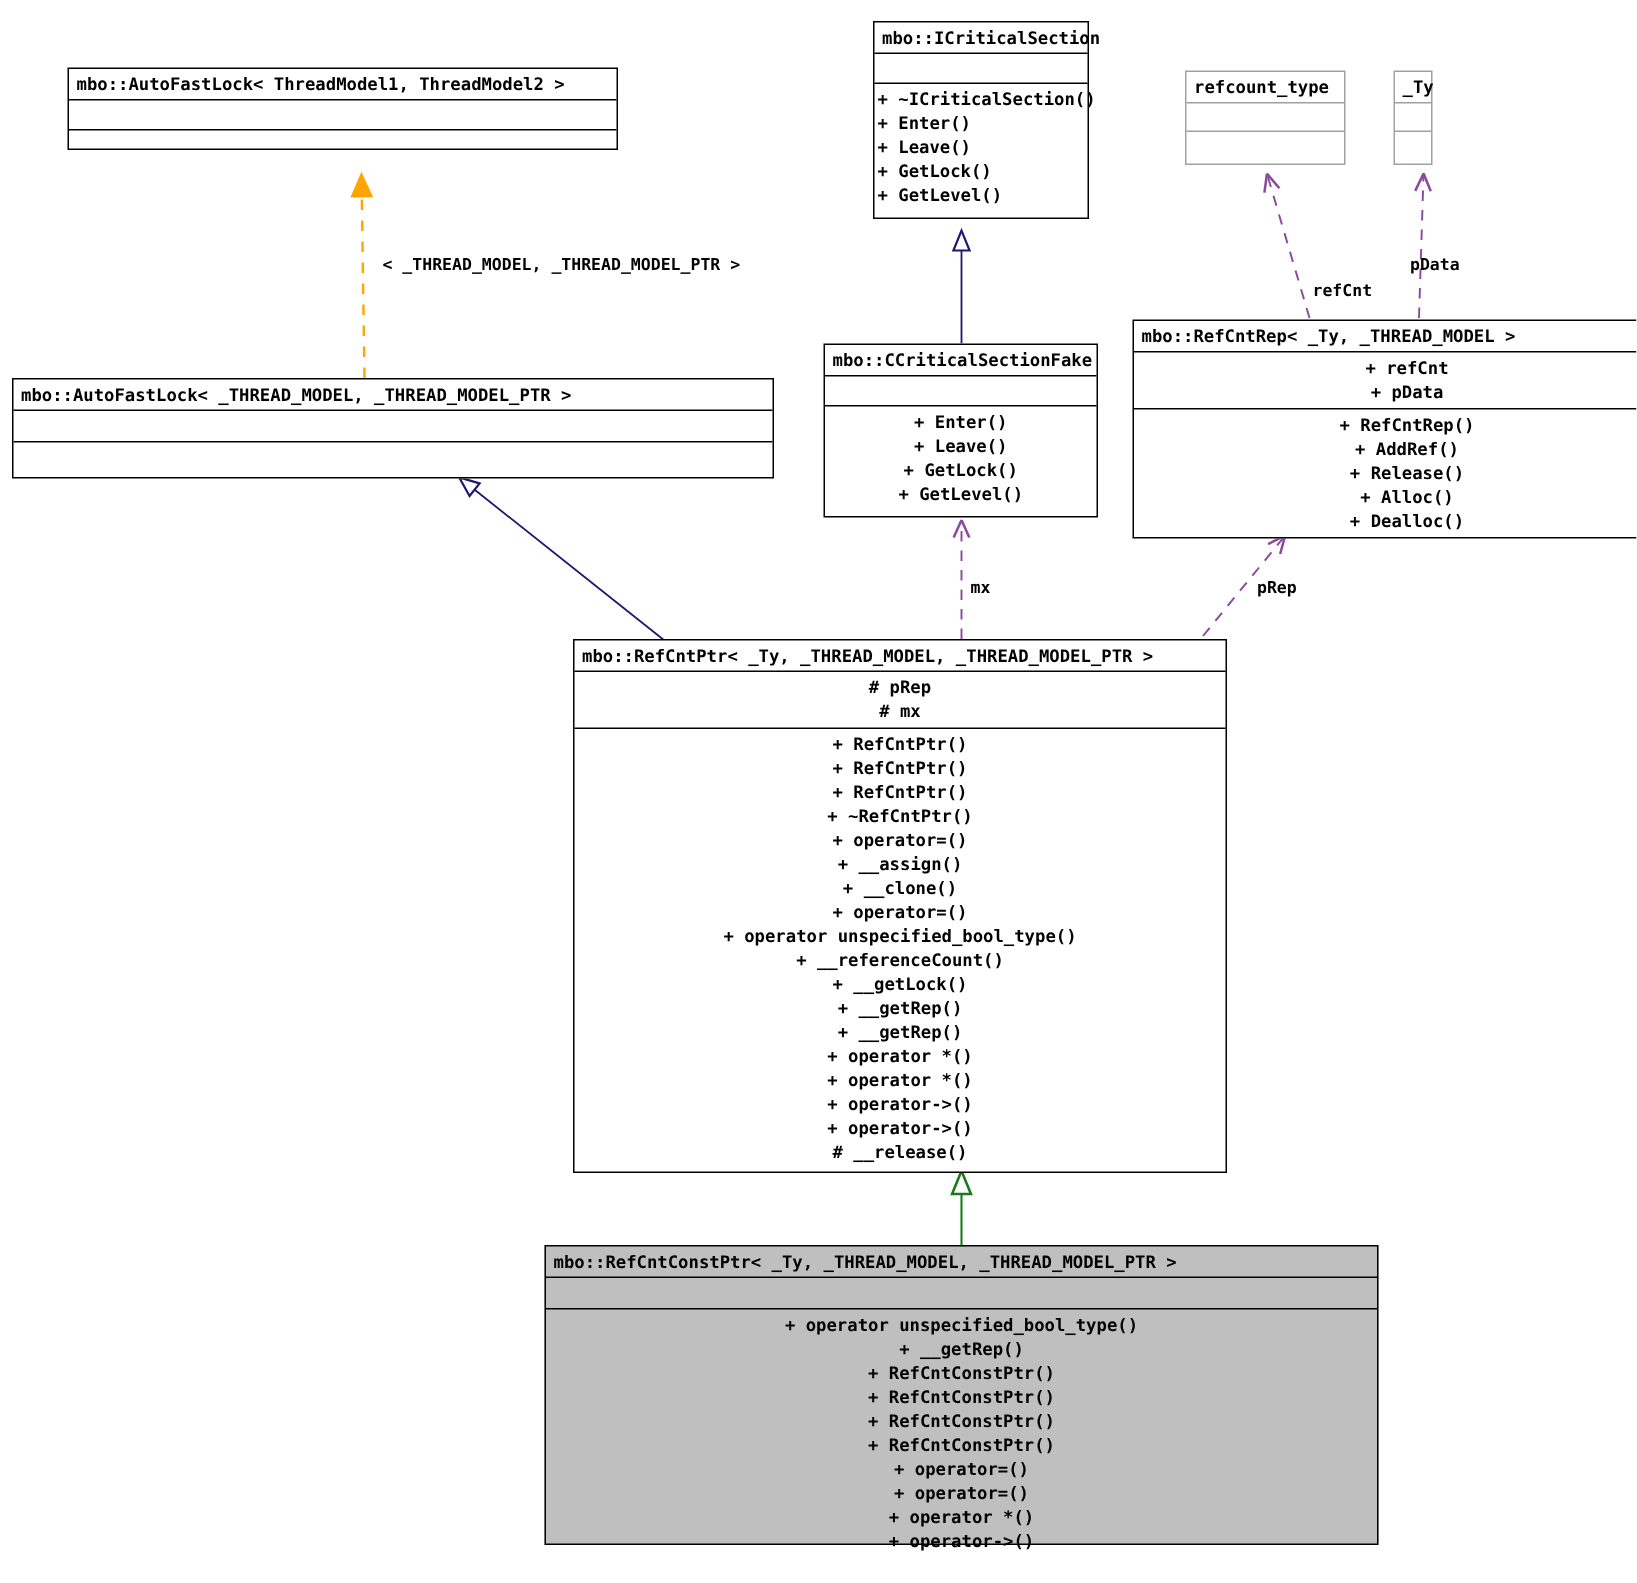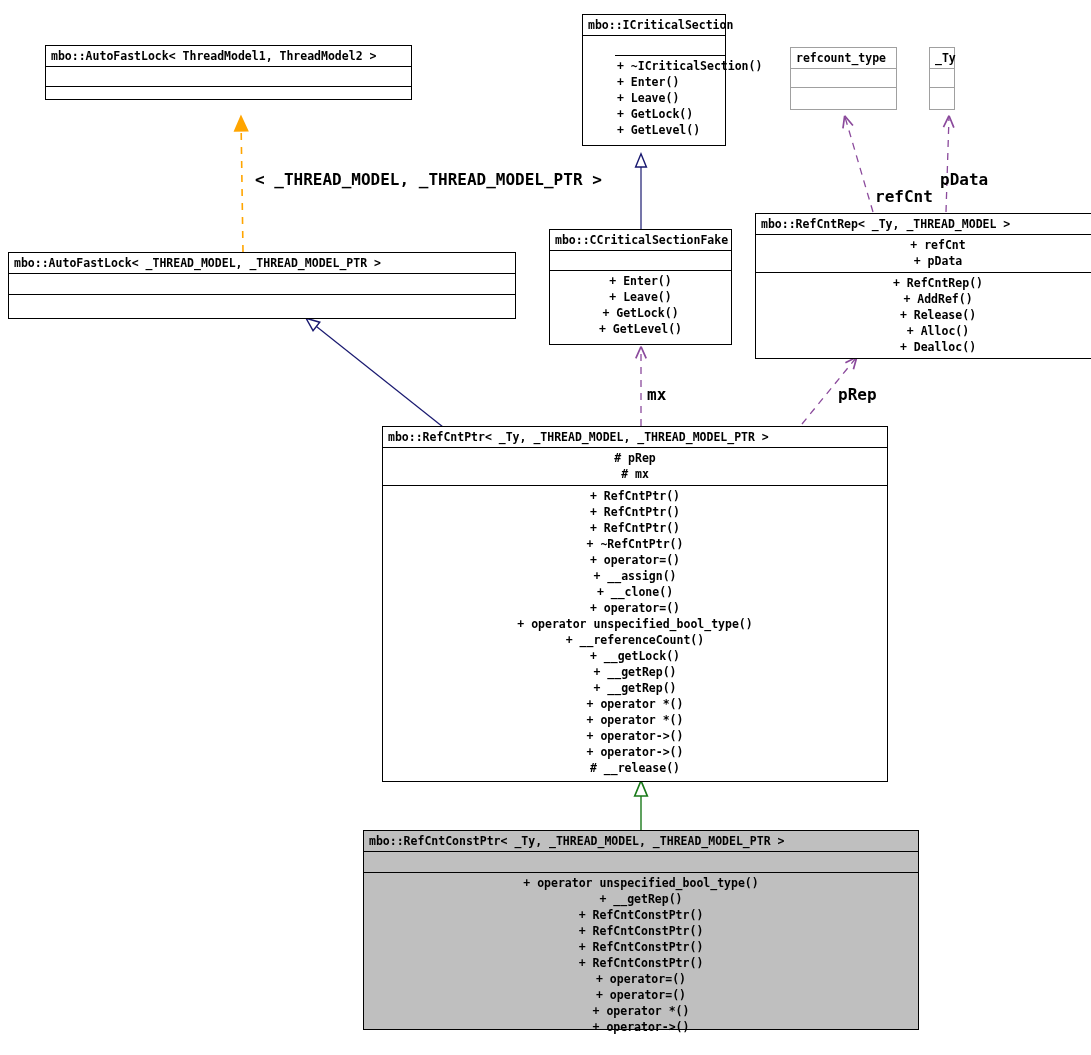--- a/index.html
+++ b/index.html
@@ -65,21 +65,21 @@
   .memline {
     font-size: 11.5px;
     font-weight: bold;
     line-height: 16px;
     white-space: nowrap;
     color: #000000;
   }
   .edge-label {
     position: absolute;
     font-family: "DejaVu Sans Mono", "Liberation Mono", monospace;
-    font-size: 16px;
+    font-size: 11px;
     font-weight: bold;
     color: #000000;
     white-space: nowrap;
     z-index: 6;
     text-align: right;
   }
 </style>
 </head>
 <body>
 
@@ -136,21 +136,21 @@
 
   <div class="umlbox" style="left:45px; top:45px; width:367px; height:55px;">
     <div class="sec-title">mbo::AutoFastLock&lt; ThreadModel1, ThreadModel2 &gt;</div>
     <div class="sec-body sec-sep empty"></div>
     <div class="sec-body sec-sep empty"></div>
   </div>
 
   <div class="umlbox" style="left:582px; top:14px; width:144px; height:132px;">
     <div class="sec-title">mbo::ICriticalSection</div>
     <div class="sec-body sec-sep empty"></div>
-    <div class="sec-body sec-sep" style="text-align:left; padding-left:2px;margin-left:32px;">
+    <div class="sec-body sec-sep" style="text-align:left; padding-left:2px;">
       <div class="memline">+ ~ICriticalSection()</div>
       <div class="memline">+ Enter()</div>
       <div class="memline">+ Leave()</div>
       <div class="memline">+ GetLock()</div>
       <div class="memline">+ GetLevel()</div>
     </div>
   </div>
 
   <div class="umlbox grayborder" style="left:790px; top:47px; width:107px; height:63px;">
     <div class="sec-title">refcount_type</div>
@@ -189,21 +189,21 @@
     </div>
     <div class="sec-body sec-sep">
       <div class="memline">+ RefCntRep()</div>
       <div class="memline">+ AddRef()</div>
       <div class="memline">+ Release()</div>
       <div class="memline">+ Alloc()</div>
       <div class="memline">+ Dealloc()</div>
     </div>
   </div>
 
-  <div class="umlbox" style="left:382px; top:426px; width:506px; height:356px;">
+  <div class="umlbox" style="left:382px; top:426px; width:436px; height:356px;">
     <div class="sec-title">mbo::RefCntPtr&lt; _Ty, _THREAD_MODEL, _THREAD_MODEL_PTR &gt;</div>
     <div class="sec-body sec-sep">
       <div class="memline"># pRep</div>
       <div class="memline"># mx</div>
     </div>
     <div class="sec-body sec-sep">
       <div class="memline">+ RefCntPtr()</div>
       <div class="memline">+ RefCntPtr()</div>
       <div class="memline">+ RefCntPtr()</div>
       <div class="memline">+ ~RefCntPtr()</div>

